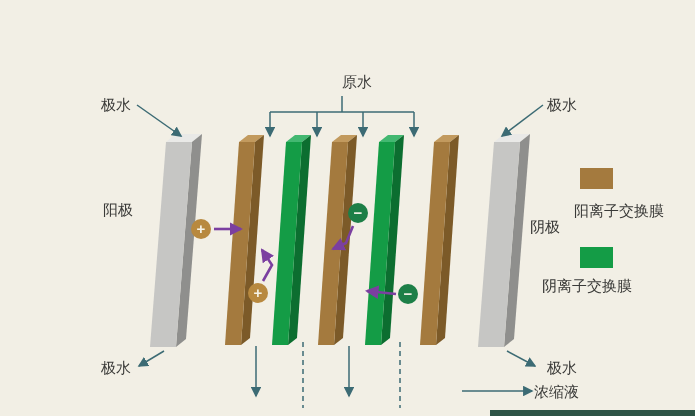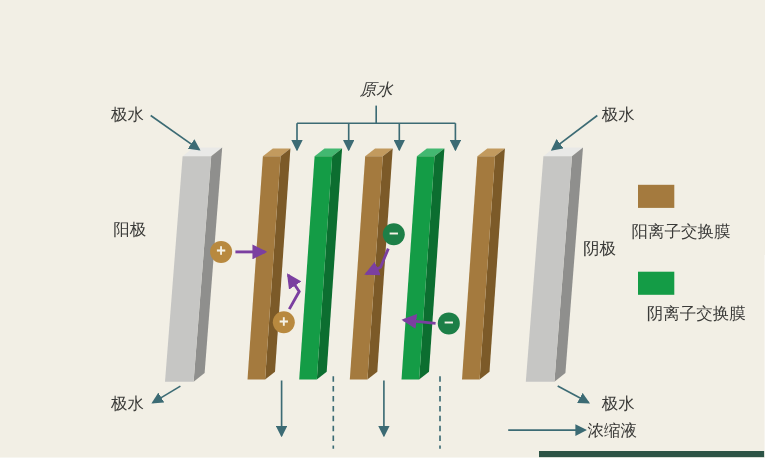--- a/index.html
+++ b/index.html
@@ -12,21 +12,21 @@
     color:#3a3a38;
   }
   #draw{position:absolute;left:0;top:0;}
   .lbl{
     position:absolute;
     font-size:15px;
     color:#3a3a38;
     white-space:nowrap;
     line-height:18px;
   }
-  .center{text-align:center;font-style:italic;}
+  .center{text-align:right;}
   .ion-symbol{
     position:absolute;
     width:16px;height:16px;
     line-height:16px;
     text-align:center;
     font-size:15px;
     font-weight:bold;
     color:#f5f2e6;
   }
   .edge-strip{
@@ -140,21 +140,21 @@
 
   <div class="lbl" style="left:103px;top:201px;">阳极</div>
   <div class="lbl" style="left:530px;top:218px;">阴极</div>
 
   <div class="lbl" style="left:101px;top:359px;">极水</div>
   <div class="lbl" style="left:547px;top:359px;">极水</div>
 
   <div class="lbl" style="left:534px;top:383px;">浓缩液</div>
 
   <div class="lbl" style="left:574px;top:202px;">阳离子交换膜</div>
-  <div class="lbl" style="left:542px;top:277px;margin-left:46px;">阴离子交换膜</div>
+  <div class="lbl" style="left:542px;top:277px;">阴离子交换膜</div>
 
   <div class="ion-symbol" style="left:193px;top:221px;">+</div>
   <div class="ion-symbol" style="left:250px;top:285px;">+</div>
   <div class="ion-symbol" style="left:350px;top:205px;">−</div>
   <div class="ion-symbol" style="left:400px;top:286px;">−</div>
 
   <div class="edge-strip"></div>
 
 </div>
 

